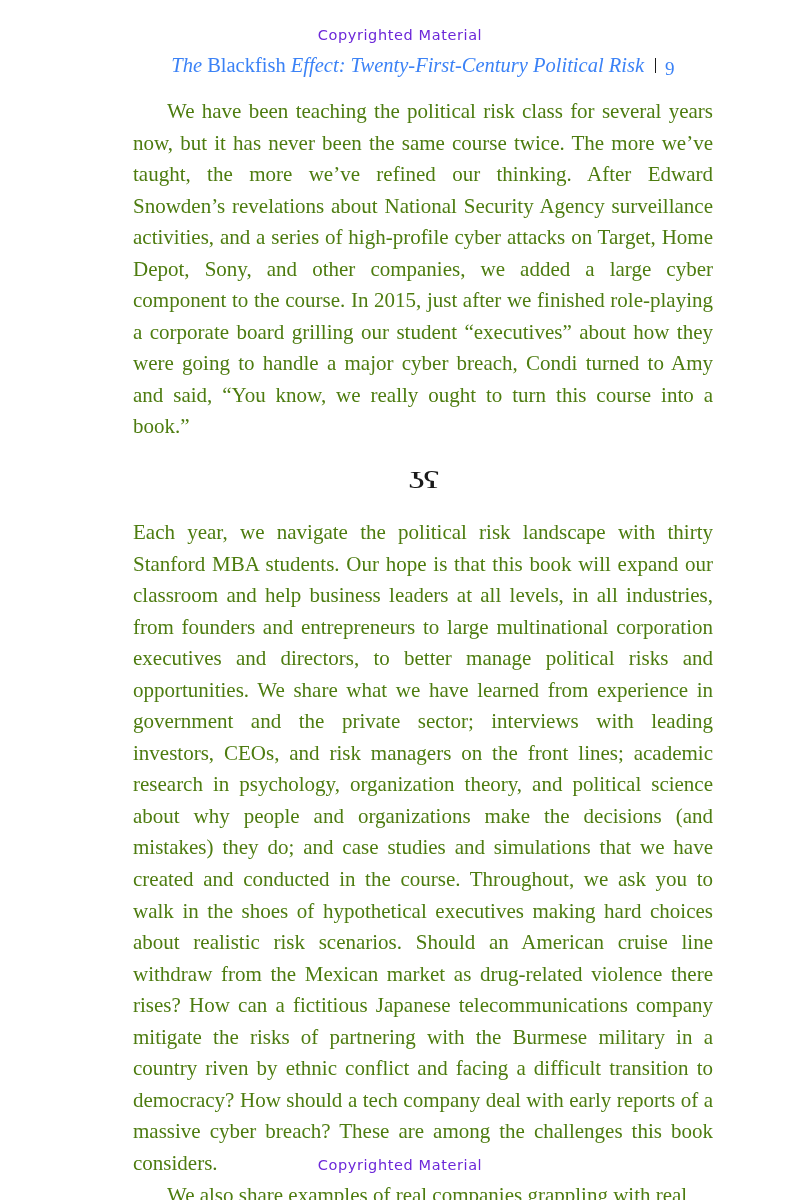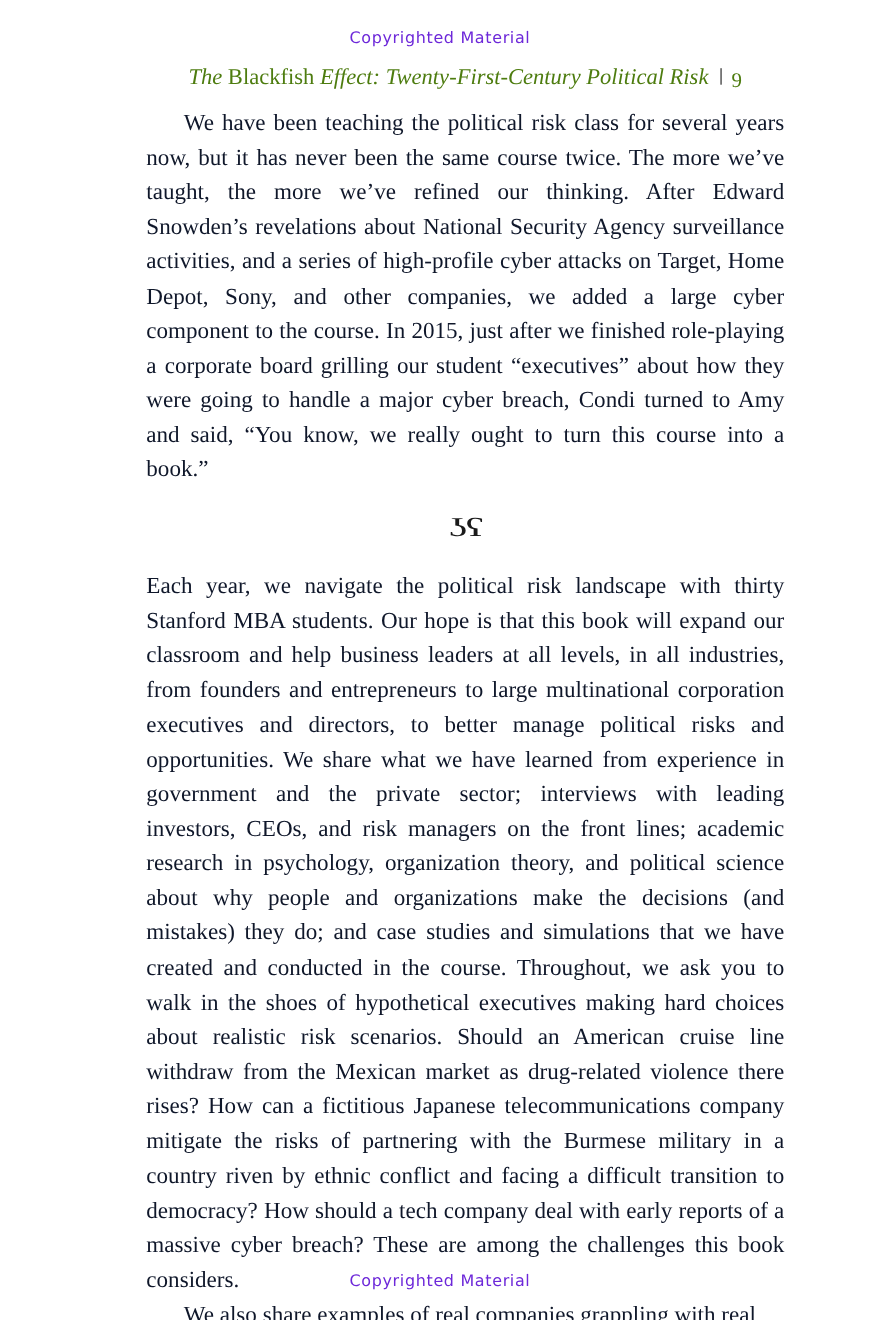--- a/index.html
+++ b/index.html
@@ -40,23 +40,23 @@
   .watermark-bottom { top: 1157px; }
 
   
   .running-head {
     position: absolute;
     top: 52px;
     left: 133px;
     width: 580px;
     text-align: center;
     font-size: 20.5px;
-    line-height: 36px;
+    line-height: 26px;
     white-space: nowrap;
-    color: #4d7c0f;
+    color: #3b82f6;
   }
   .rh-italic { font-style: italic; }
   .rh-roman  { font-style: normal; }
   .rh-sep {
     display: inline-block;
     width: 1px;
     height: 15px;
     background: #1a1a1a;
     vertical-align: -1px;
     margin: 0 9px 0 11px;
@@ -77,21 +77,21 @@
     width: 580px;
   }
 
   p.body-par {
     margin: 0;
     font-size: 21px;
     line-height: 31.55px;
     text-align: justify;
     text-justify: inter-word;
     hyphens: none;
-    color: #0f172a;
+    color: #4d7c0f;
   }
   p.indent { text-indent: 34px; }
   p.noindent { text-indent: 0; }
 
   
   .ornament {
     width: 580px;
     text-align: center;
     margin: 0;
     height: 74px;

